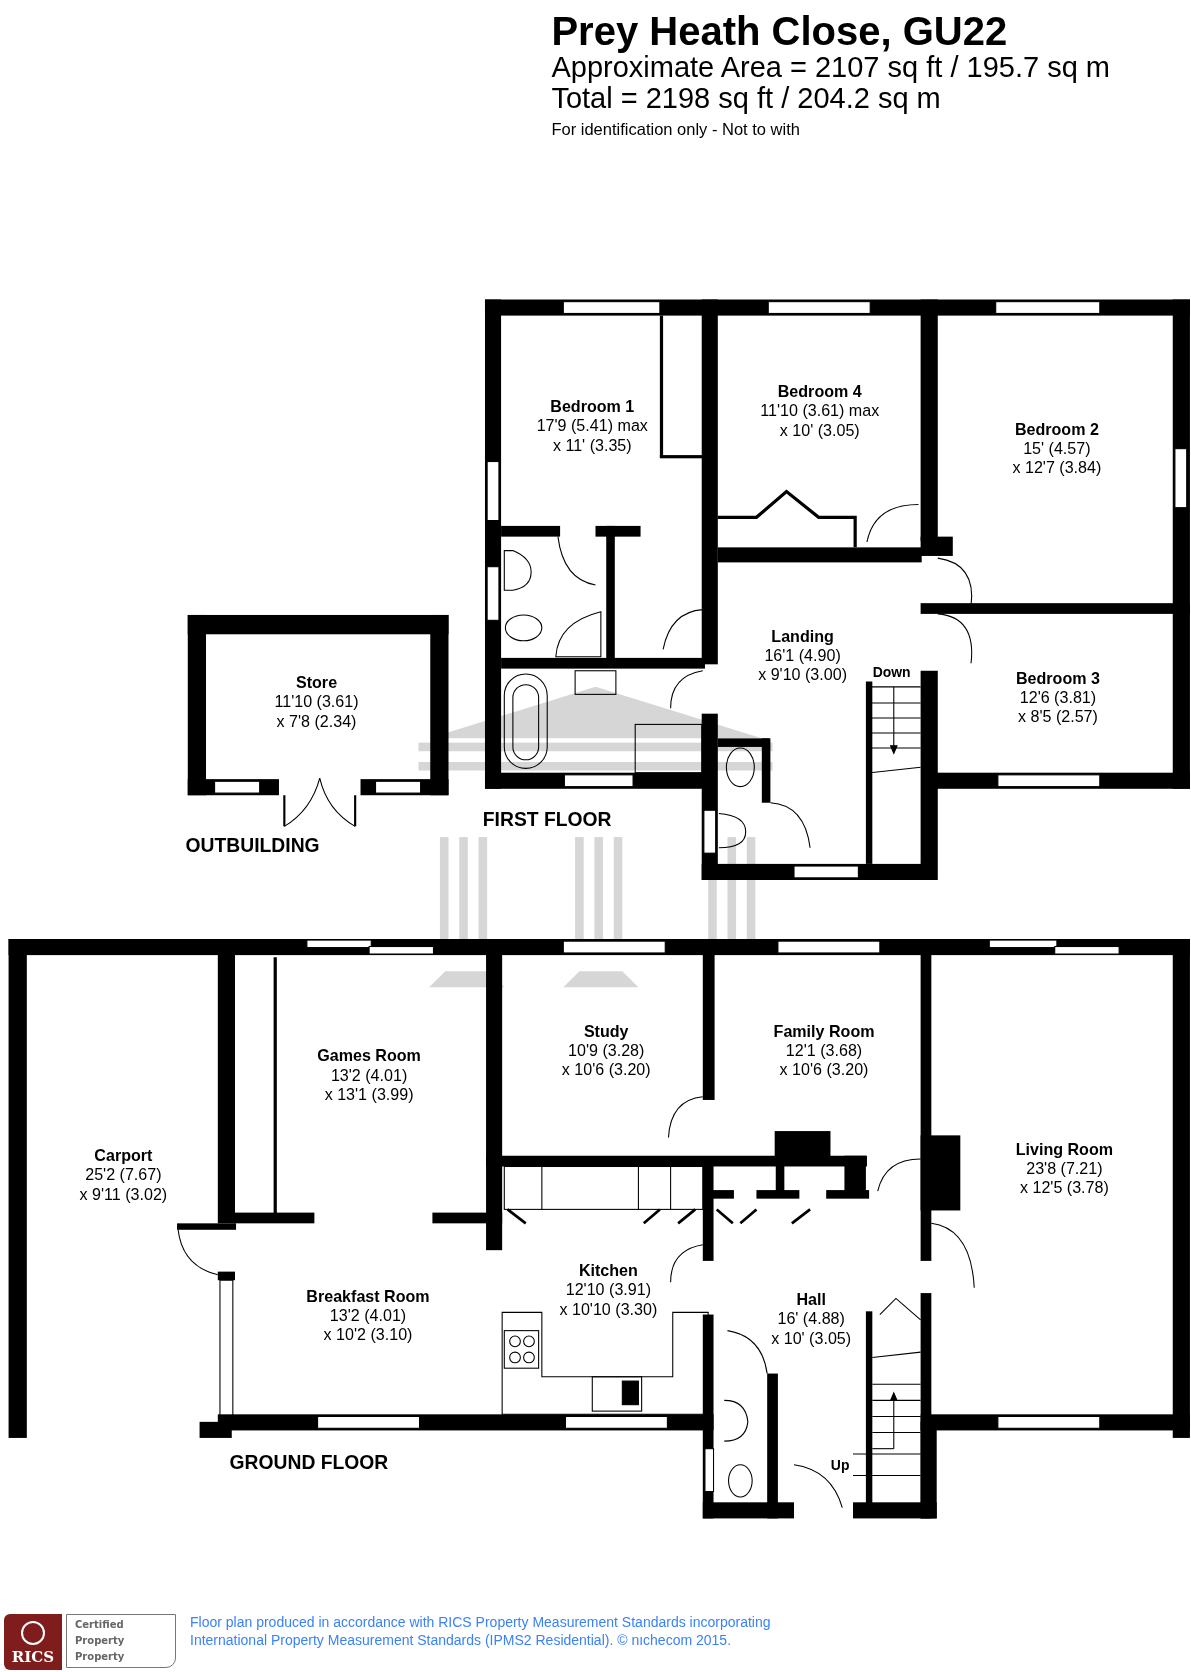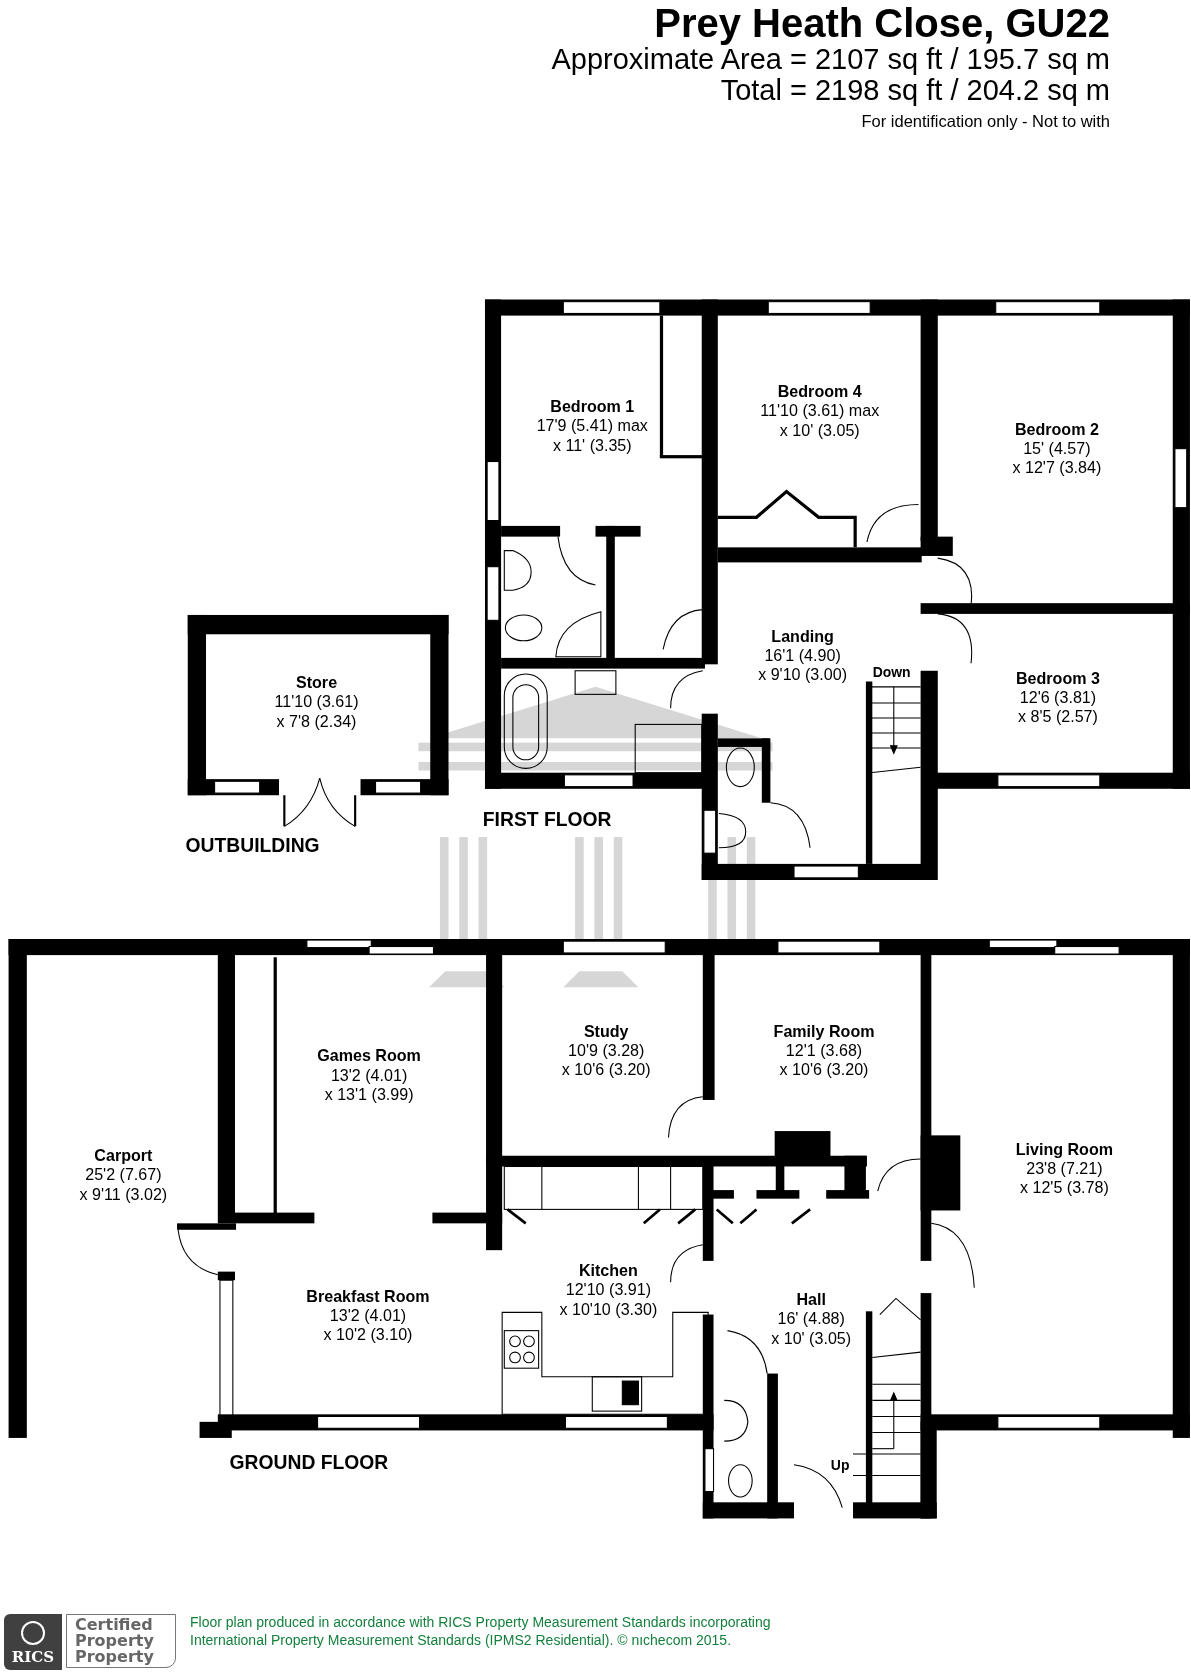--- a/index.html
+++ b/index.html
@@ -1,30 +1,30 @@
 <!DOCTYPE html>
 <html><head>
 <meta charset="utf-8">
 <style>
   html,body{margin:0;padding:0;background:#fff;}
   body{width:1191px;height:1672px;position:relative;overflow:hidden;font-family:"Liberation Sans",sans-serif;color:#000;}
-  .header{position:absolute;right:81px;top:4px;text-align:right;}
+  .header{position:absolute;right:81px;top:12px;}
   .title{font-size:40px;font-weight:bold;line-height:42px;margin-top:-2px;}
   .area-line{font-size:29px;line-height:31px;}
   .note{font-size:16.5px;line-height:26px;margin-top:2px;}
   svg.plan{position:absolute;left:0;top:0;}
   .room-name{font-weight:bold;font-size:15px;}
   .room-dim{font-size:15px;}
   .floor-label{font-weight:bold;font-size:18px;}
   .footer{position:absolute;left:0;top:1612px;height:58px;width:1191px;}
-  .rics-logo{position:absolute;left:4px;top:2px;width:58px;height:56px;background:#404040;border-radius:6px 0 0 6px;color:#fff;}
+  .rics-logo{position:absolute;left:4px;top:2px;width:58px;height:56px;background:#7f1d1d;border-radius:6px 0 0 6px;color:#fff;}
   .rics-text{position:absolute;bottom:4px;left:0;width:58px;text-align:center;font-weight:bold;font-size:15px;font-family:"DejaVu Serif",serif;}
   .rics-crest{position:absolute;left:17px;top:7px;width:24px;height:24px;border-radius:50%;border:2px solid #fff;box-sizing:border-box;}
-  .cert-box{position:absolute;left:66px;top:2px;width:110px;height:54px;border:1.5px solid #777;border-radius:0 0 10px 0;box-sizing:border-box;color:#666;font-weight:bold;font-size:16px;line-height:16px;padding:2px 0 8px 8px;font-family:"DejaVu Sans",sans-serif;}
-  .footer-text{position:absolute;left:190px;top:1px;color:#15803d;font-size:14px;line-height:18px;}
+  .cert-box{position:absolute;left:66px;top:2px;width:110px;height:54px;border:1.5px solid #777;border-radius:0 0 10px 0;box-sizing:border-box;color:#666;font-weight:bold;font-size:10px;line-height:16px;padding:2px 0 8px 8px;font-family:"DejaVu Sans",sans-serif;}
+  .footer-text{position:absolute;left:190px;top:1px;color:#3b82f6;font-size:14px;line-height:18px;}
 </style>
 </head>
 <body>
 
 <div class="header">
   <div class="title">Prey Heath Close, GU22</div>
   <div class="area-line">Approximate Area = 2107 sq ft / 195.7 sq m</div>
   <div class="area-line">Total = 2198 sq ft / 204.2 sq m</div>
   <div class="note">For identification only - Not to with</div>
 </div>

